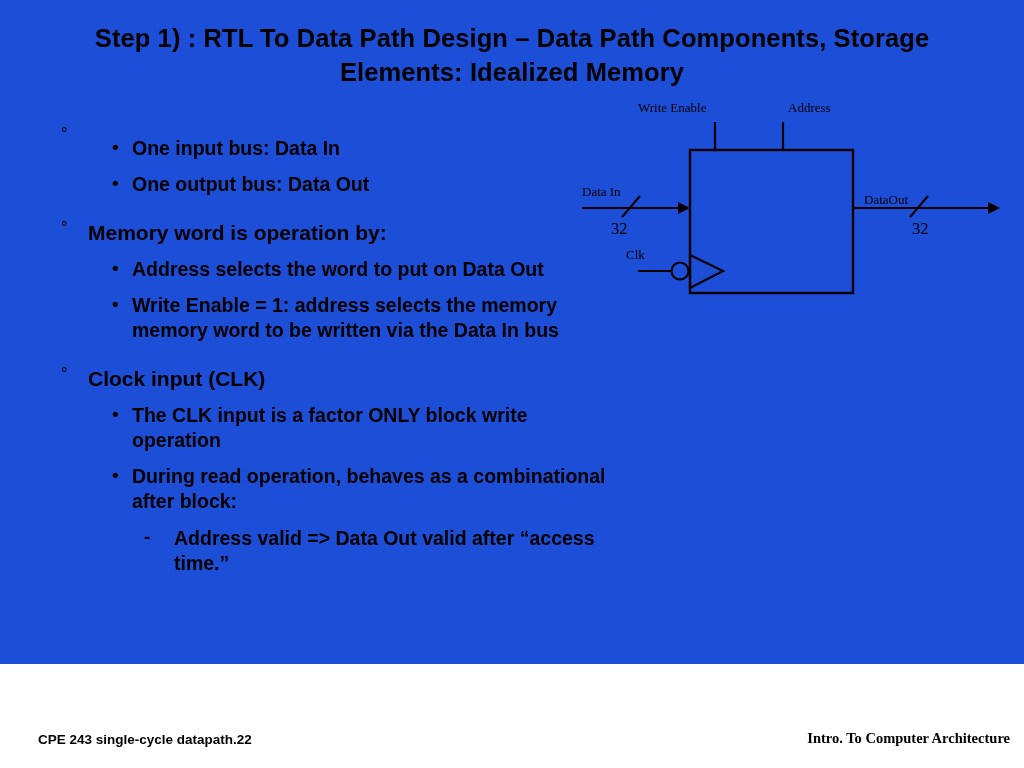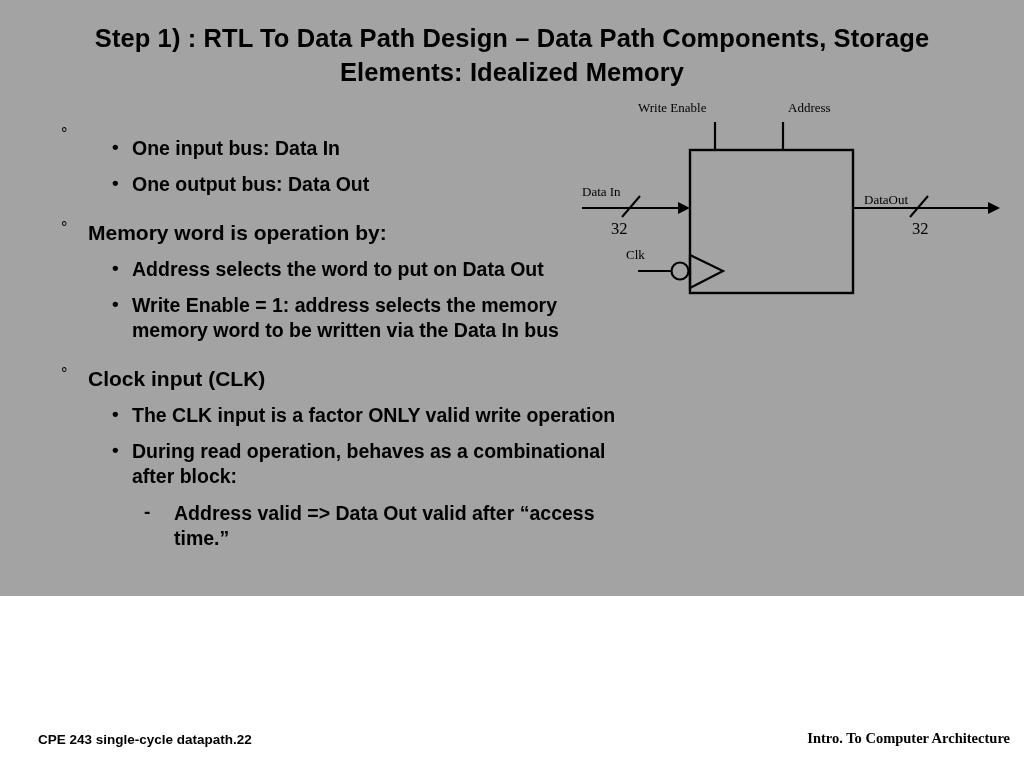--- a/index.html
+++ b/index.html
@@ -7,22 +7,22 @@
     margin: 0; padding: 0;
     width: 1024px; height: 768px;
     background: #ffffff;
     font-family: "Liberation Sans", sans-serif;
     color: #000000;
     overflow: hidden;
   }
   #slide {
     position: relative;
     width: 1024px;
-    height: 596px;
-    background: #a3a3a3;
+    height: 664px;
+    background: #1d4ed8;
   }
 
   
   #title {
     position: absolute;
     left: 30px;
     top: 22px;
     width: 964px;
     text-align: center;
     font-size: 25.5px;
@@ -159,21 +159,21 @@
     </div>
 
     <div class="grp-gap"></div>
 
     <div class="lvl1">
       <span class="mark">°</span>
       <span>Clock input (CLK)</span>
     </div>
     <div class="lvl2">
       <span class="mark">•</span>
-      <span>The CLK input is a factor ONLY valid write operation</span>
+      <span>The CLK input is a factor ONLY block write operation</span>
     </div>
     <div class="lvl2">
       <span class="mark">•</span>
       <span>During read operation, behaves  as a combinational after block:</span>
     </div>
     <div class="lvl3">
       <span class="mark">-</span>
       <span>Address valid =&gt; Data Out valid after “access time.”</span>
     </div>
 

